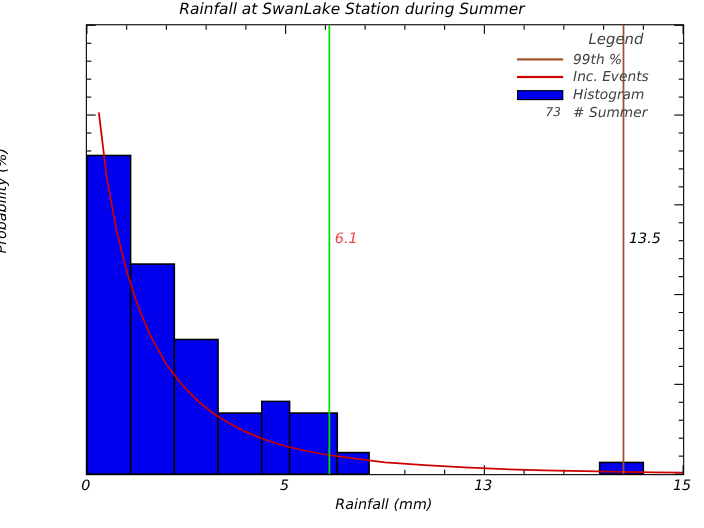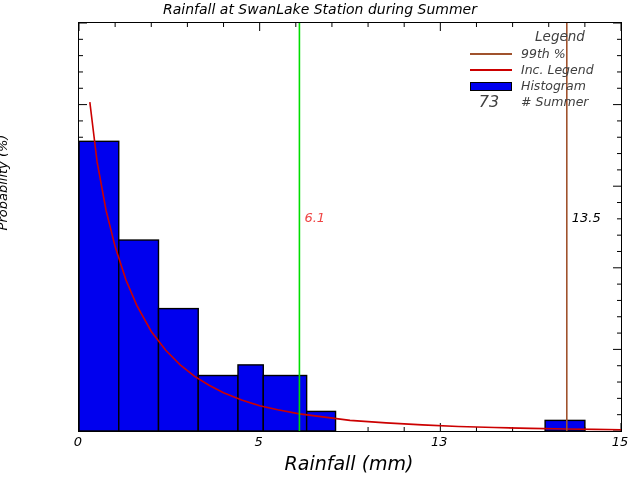--- a/index.html
+++ b/index.html
@@ -59,21 +59,21 @@
     transform: rotate(-90deg);
     transform-origin: center center;
     margin-left: -30px;
   }
   .xlabel {
     position: absolute;
     left: 78px;
     top: 452px;
     width: 542px;
     text-align: center;
-    font-size: 19px;
+    font-size: 13px;
     color: #000;
   }
   .xtick-label {
     position: absolute;
     top: 434px;
     width: 40px;
     margin-left: -20px;
     text-align: center;
     font-size: 13px;
     color: #000;
@@ -124,22 +124,22 @@
     top: 3px;
     height: 9px;
     border: 1px solid #000;
     box-sizing: border-box;
   }
   .legend-key .count {
     position: absolute;
     left: 0;
     right: 4px;
     top: 0;
-    text-align: center;
-    font-size: 16px;
+    text-align: right;
+    font-size: 11px;
     line-height: 14px;
   }
   .legend-label {
     white-space: nowrap;
   }
 </style>
 </head>
 <body>
 
 <div id="root">
@@ -275,21 +275,21 @@
         <div class="legend-row">
           <span class="legend-key">
             <span class="ln" style="background: rgb(160, 82, 45);"></span>
           </span>
           <span class="legend-label">99th %</span>
         </div>
         <div class="legend-row">
           <span class="legend-key">
             <span class="ln" style="background: rgb(204, 0, 0);"></span>
           </span>
-          <span class="legend-label">Inc. Legend</span>
+          <span class="legend-label">Inc. Events</span>
         </div>
         <div class="legend-row">
           <span class="legend-key">
             <span class="swatch" style="background: rgb(0, 0, 238);"></span>
           </span>
           <span class="legend-label">Histogram</span>
         </div>
         <div class="legend-row">
           <span class="legend-key">
             <span class="count">73</span>

